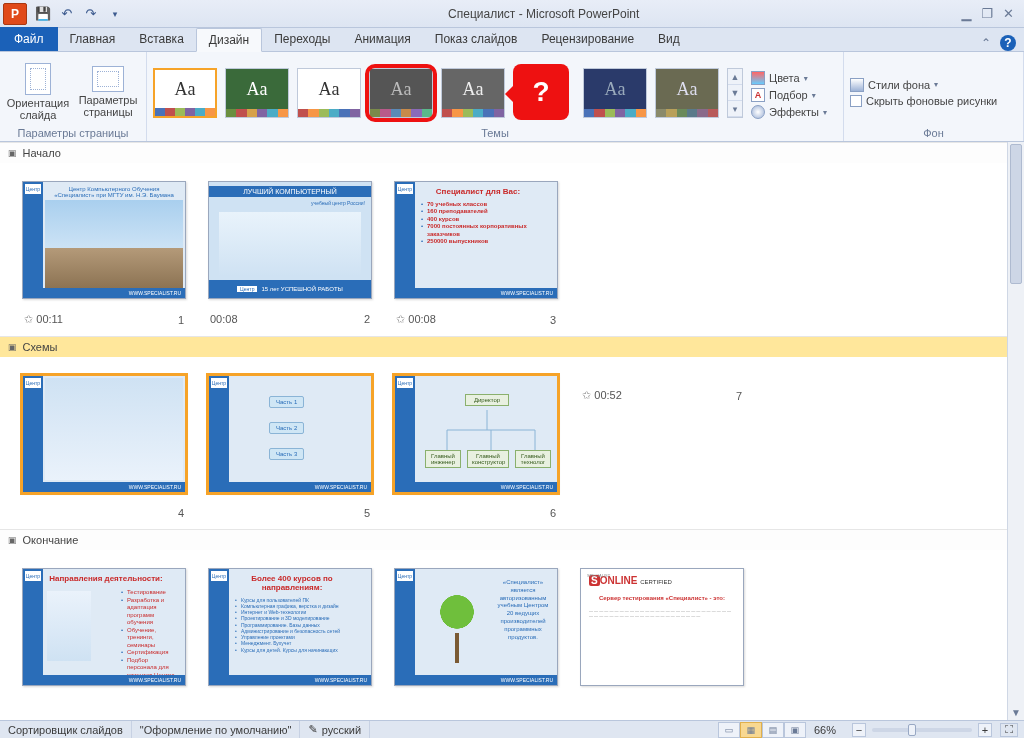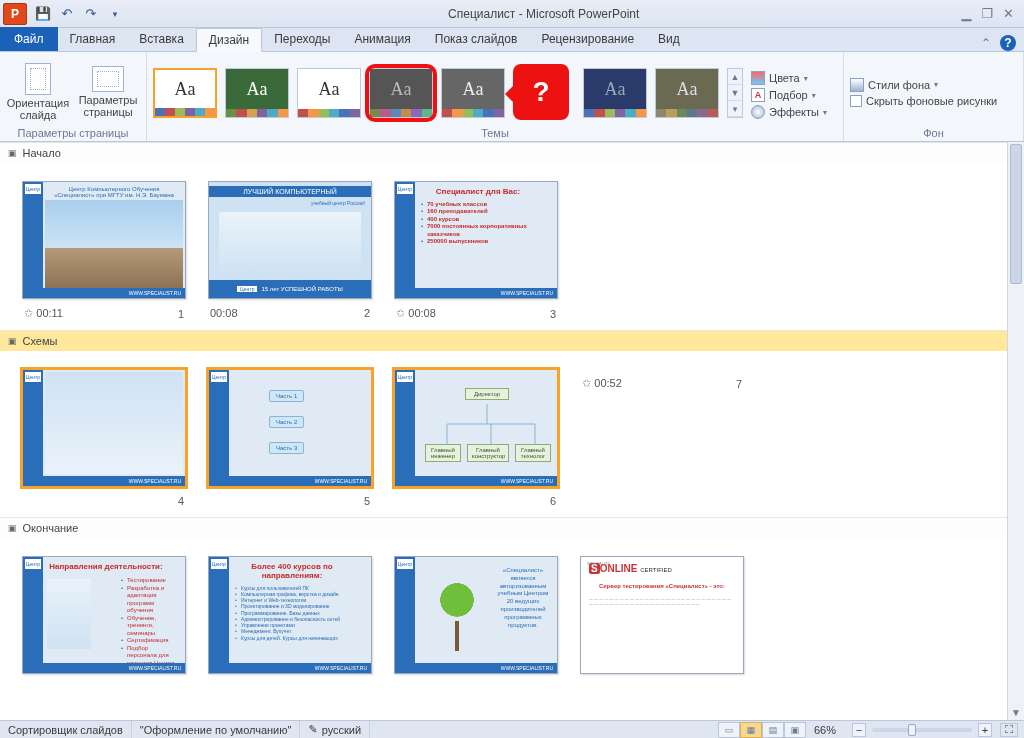--- a/index.html
+++ b/index.html
@@ -67,21 +67,21 @@
 .sechdr.sel { background:#ffe79b; }
 .sechdr .tri { font-size:9px; color:#666; }
 
 .slides { display:flex; flex-wrap:wrap; gap:22px 22px; padding:18px 22px 10px; }
 .slidewrap { width:164px; }
 .slide { width:164px; height:118px; border:1px solid #9aa7bd; background:#dfeaf5; position:relative; overflow:hidden; font-size:7px; color:#003a7a; box-shadow:1px 1px 2px rgba(0,0,0,.15); }
 .slide.sel { outline:3px solid #f6a328; outline-offset:-1px; }
 .sidebar { position:absolute; left:0; top:0; bottom:0; width:20px; background:#2a6db8; }
 .sidebar .logo { position:absolute; top:2px; left:2px; right:2px; height:10px; background:#fff; font-size:5px; color:#2a6db8; text-align:center; line-height:10px;}
 .footer { position:absolute; left:0; right:0; bottom:0; height:10px; background:#2a6db8; color:#fff; font-size:5px; text-align:right; padding-right:4px; line-height:10px;}
-.meta { display:flex; align-items:center; justify-content:space-between; font-size:11px; color:#555; margin-top:8px; padding:0 2px;}
+.meta { display:flex; align-items:center; justify-content:space-between; font-size:11px; color:#555; margin-top:14px; padding:0 2px;}
 .meta .star { color:#888; font-size:11px; }
 
 
 .stitle { color:#c92a2a; font-size:8px; font-weight:bold; text-align:center; margin:6px 20px 4px 24px; line-height:1.1;}
 .sbullets { margin-left:26px; margin-right:4px; font-size:6px; line-height:1.25; color:#2a6db8;}
 .sbullets li { list-style:none; position:relative; padding-left:6px;}
 .sbullets li::before { content:"•"; position:absolute; left:0; color:#2a6db8;}
 .redb { color:#c92a2a;}
 .photostrip { position:absolute; left:22px; right:2px; top:2px; bottom:12px; background:linear-gradient(#cfe2f3,#eaf2fb); }
 .building { position:absolute; left:22px; right:2px; bottom:10px; height:40px; background:linear-gradient(#b49a79,#8c7353);}

